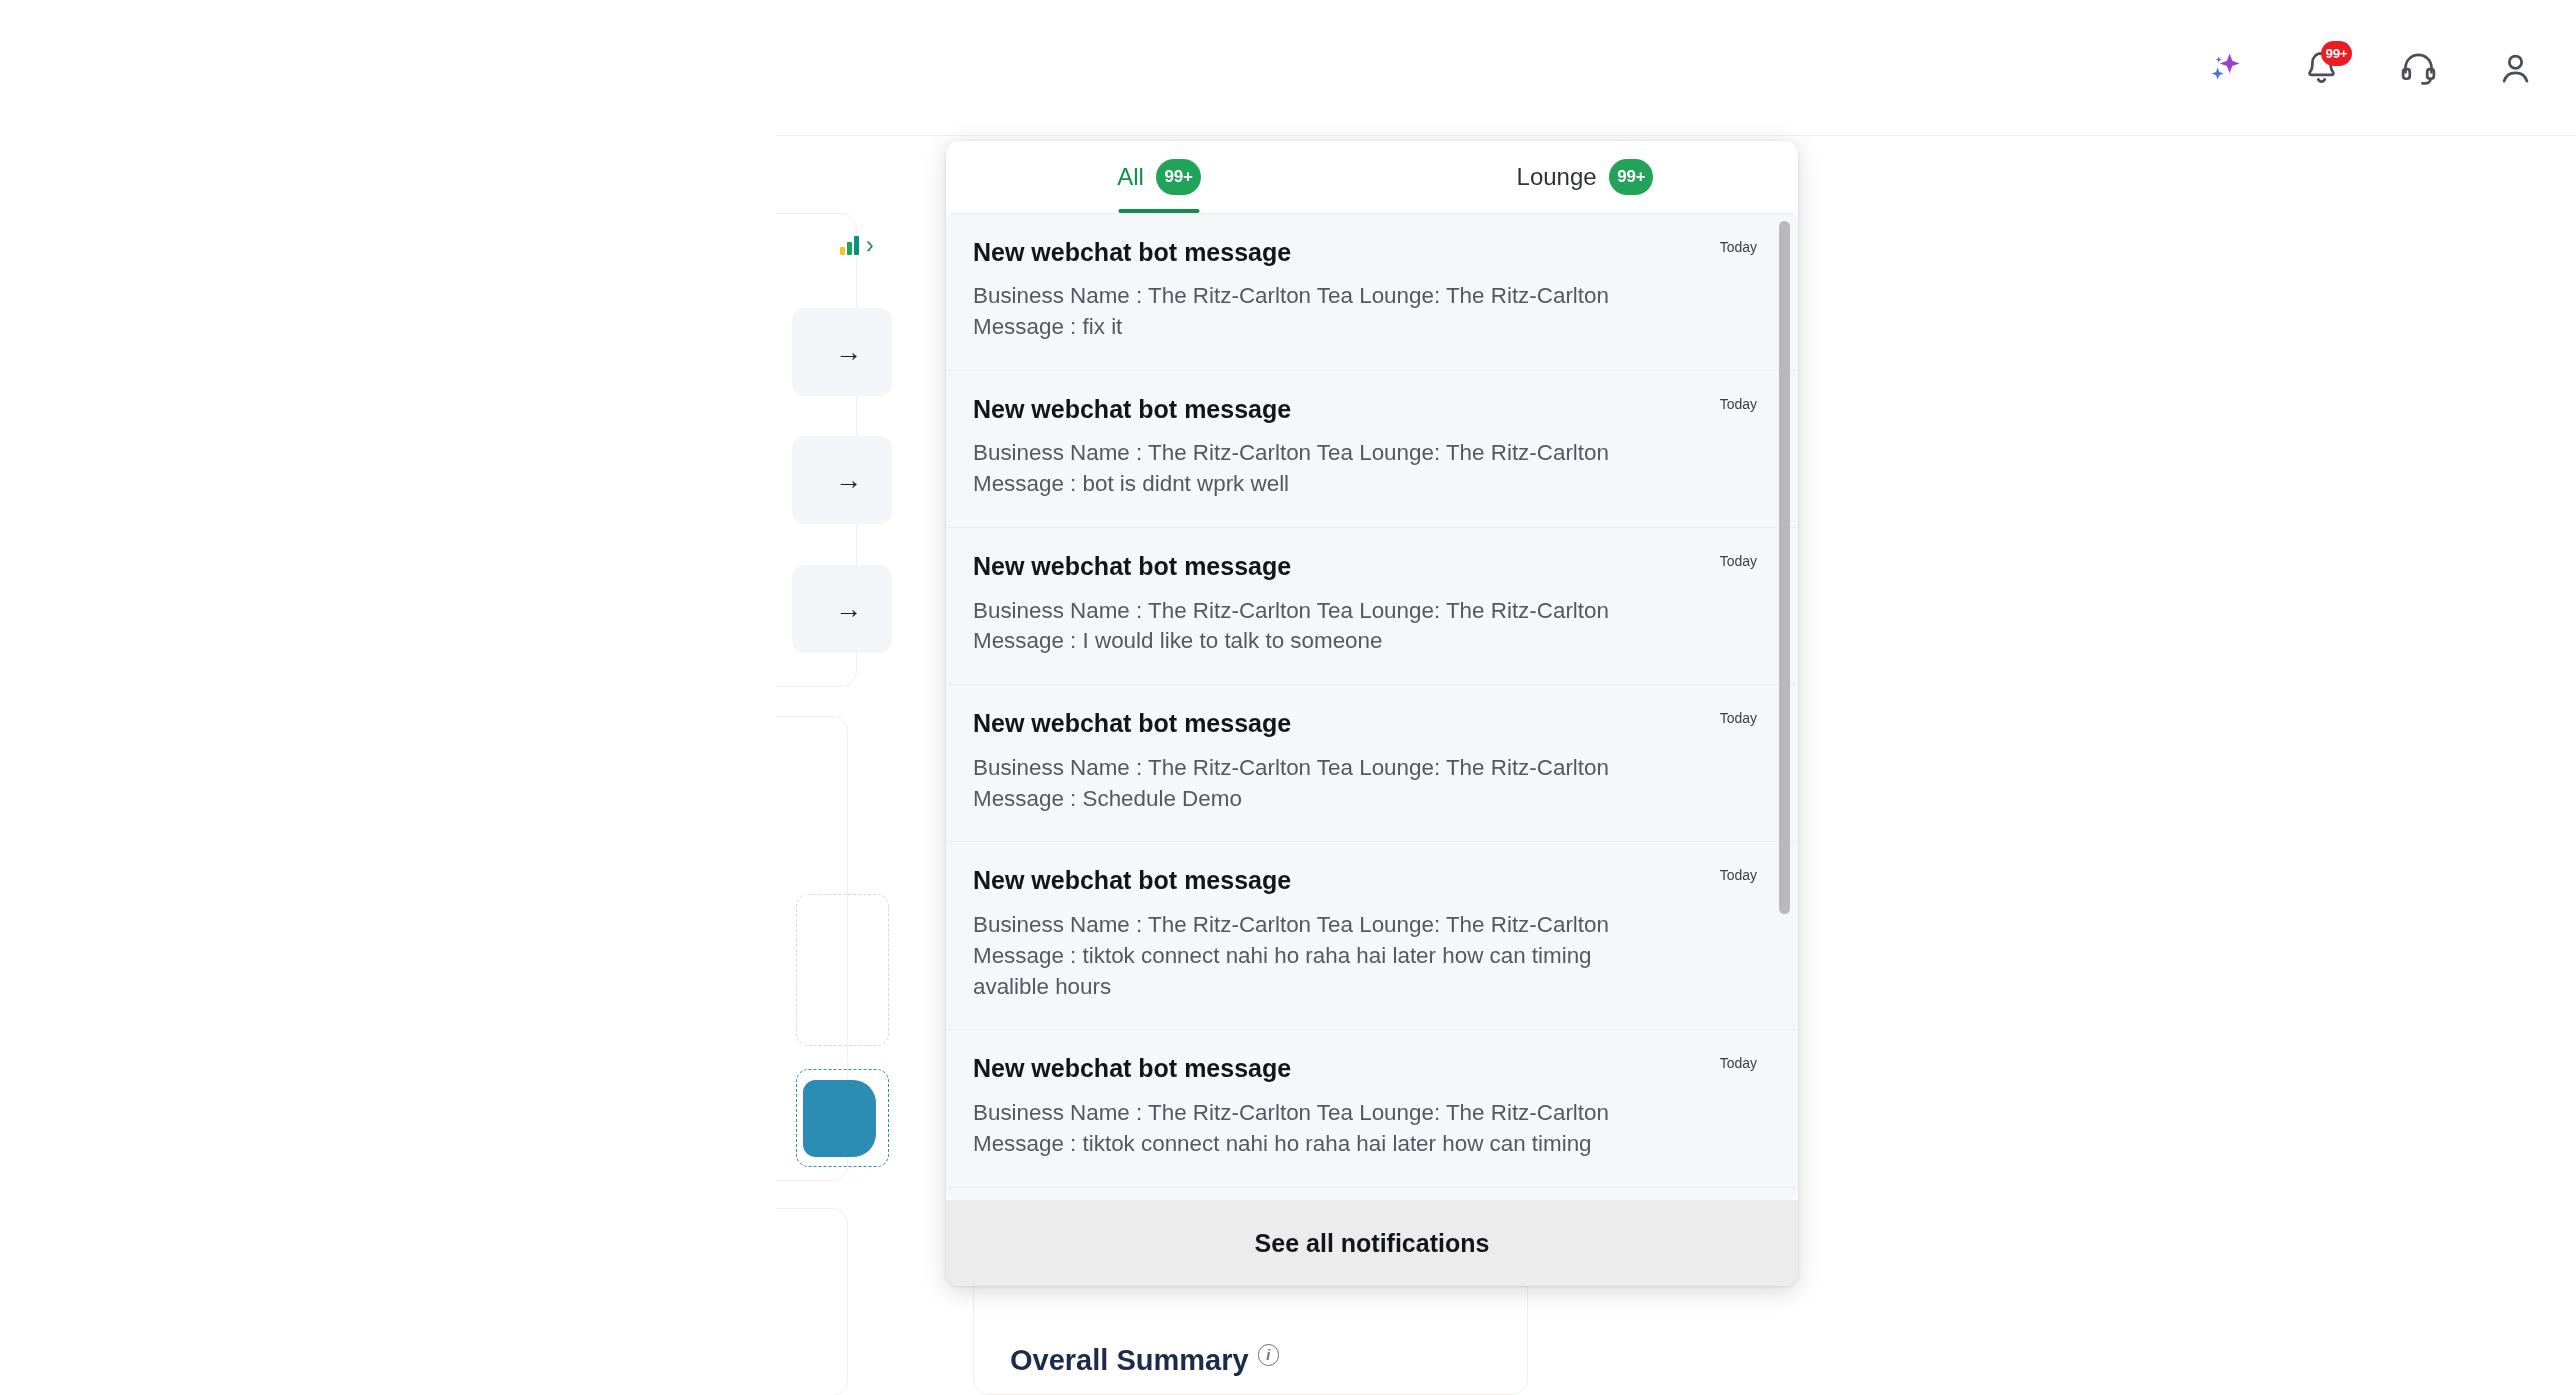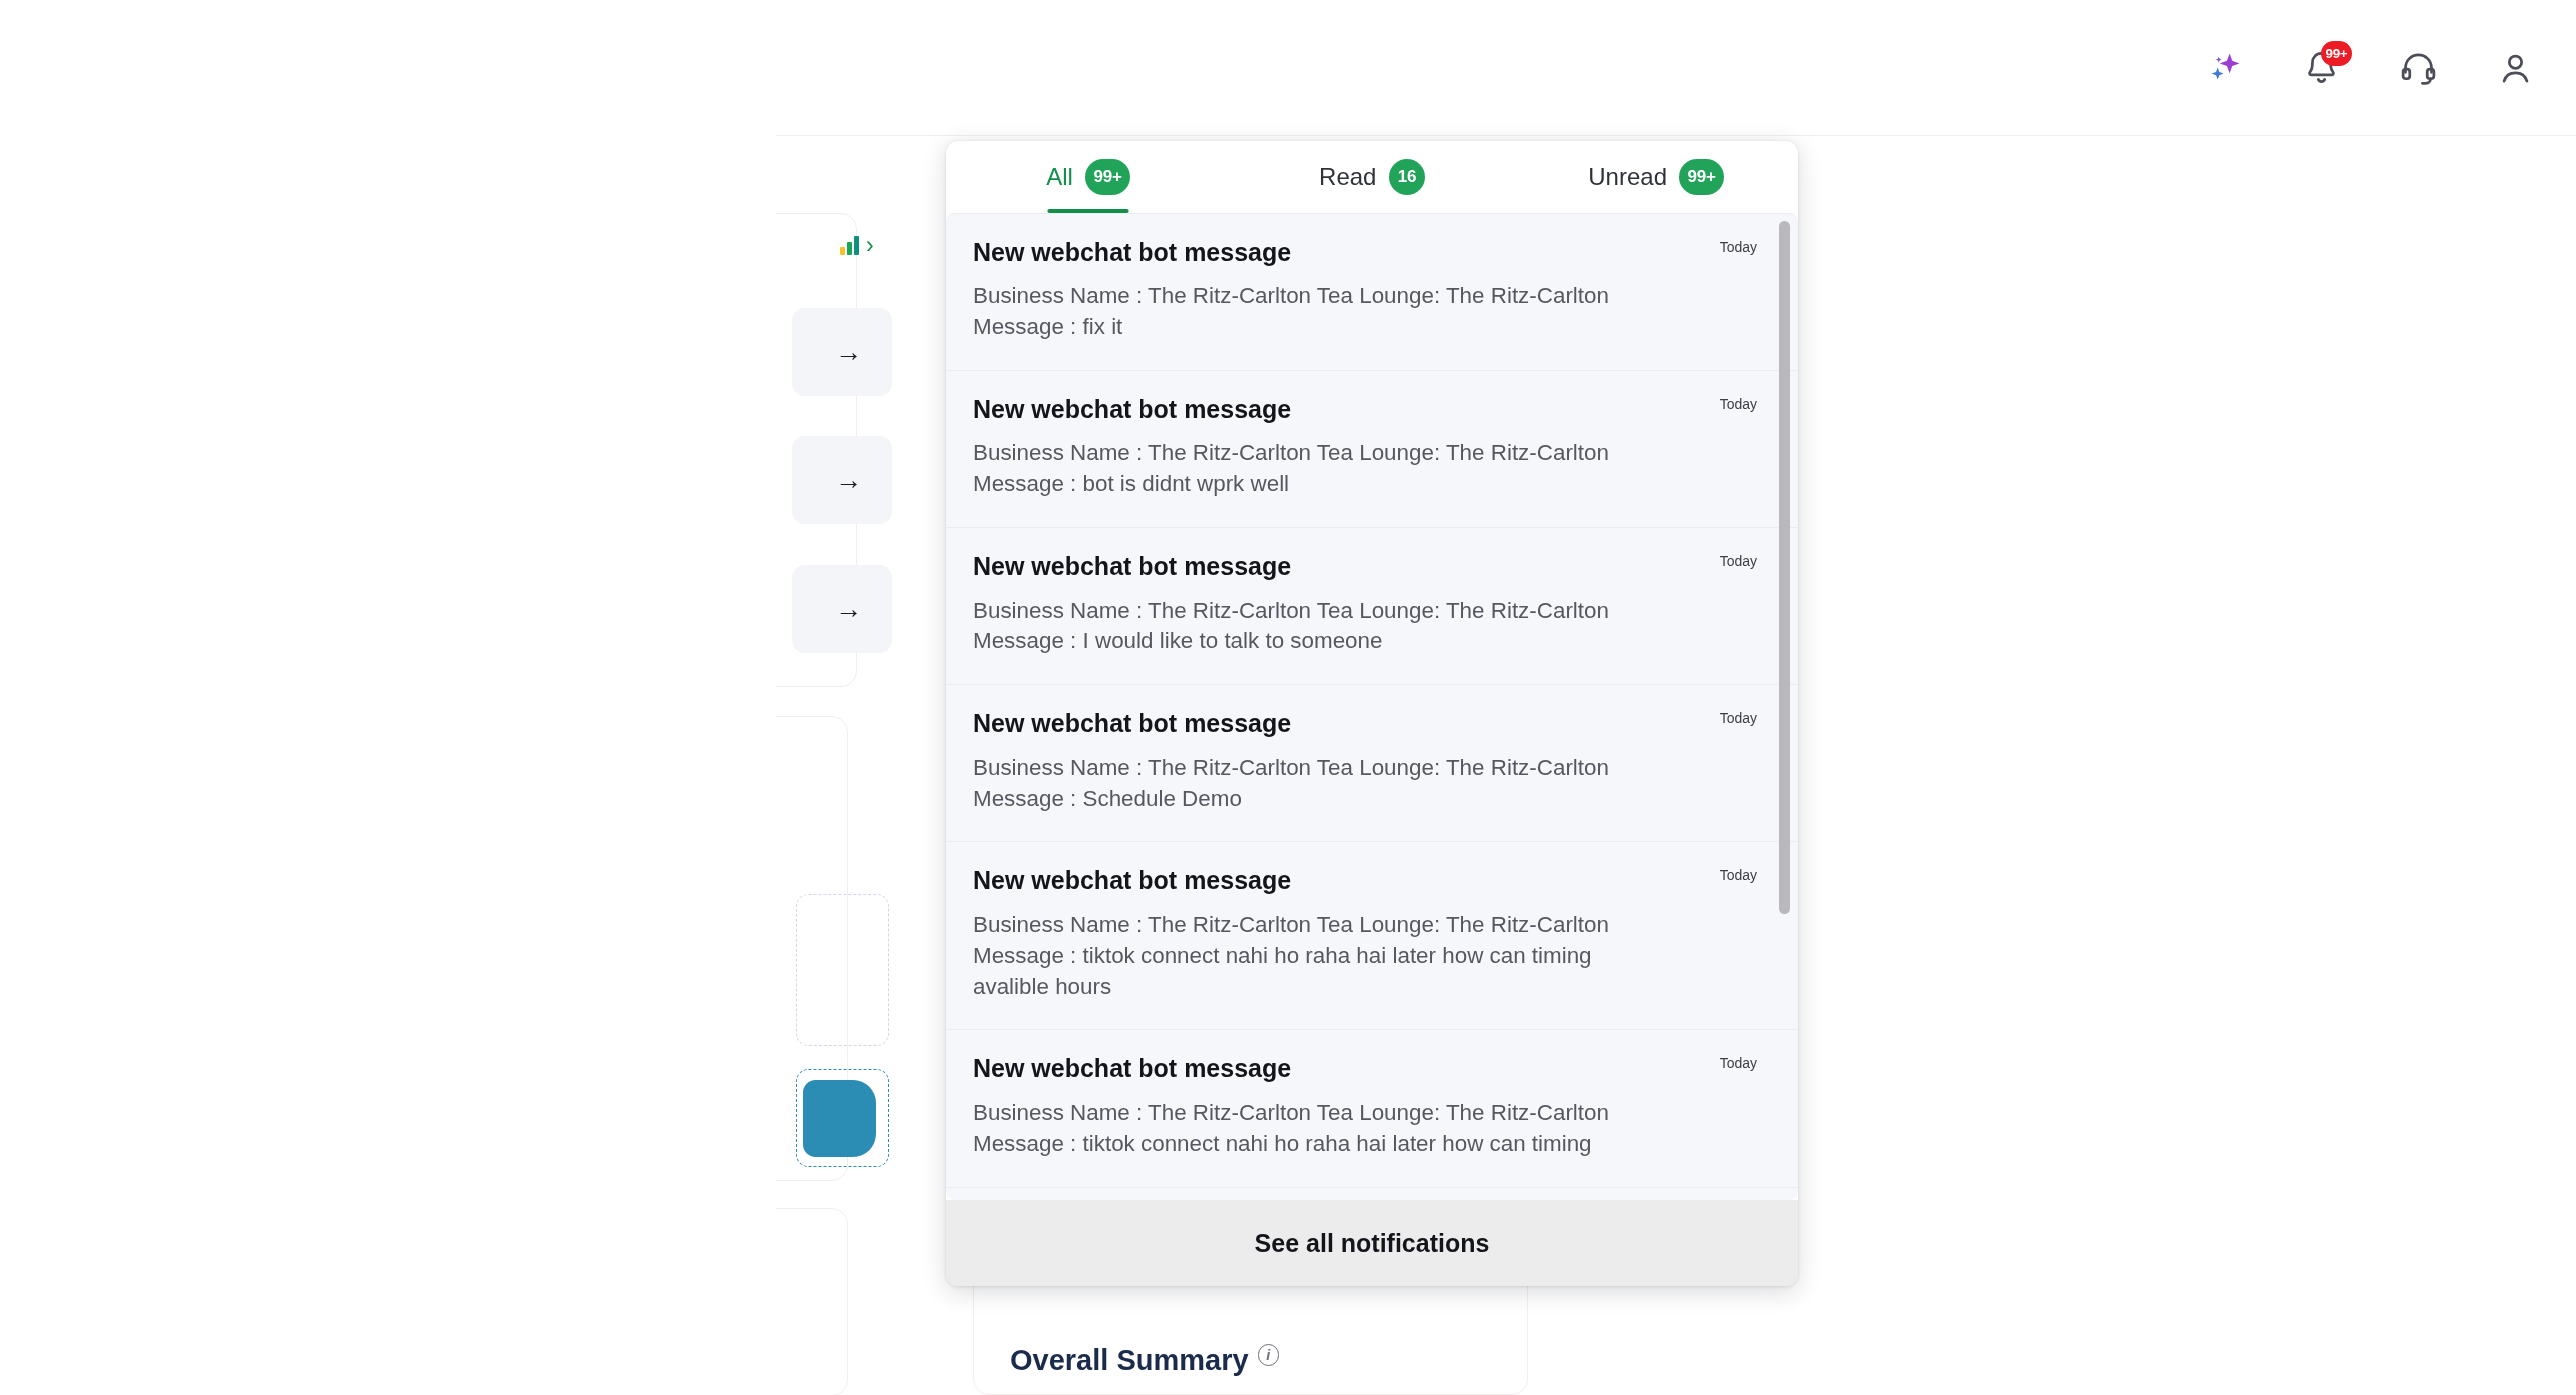--- a/index.html
+++ b/index.html
@@ -268,27 +268,23 @@
 
   <div class="notif-panel">
 
     <div class="notif-tabs">
 
       <div class="notif-tab active">
         <span>All</span>
         <span class="tab-badge">99+</span>
       </div>
 
+
       <div class="notif-tab">
-        <span>Read</span>
-        <span class="tab-badge">16</span>
-      </div>
-
-      <div class="notif-tab">
-        <span>Unread</span>
+        <span>Lounge</span>
         <span class="tab-badge">99+</span>
       </div>
 
     </div>
 
     <div class="notif-list">
       <div class="notif-scroll">
 
         <div class="notif-item">
           <div class="notif-item-head">

